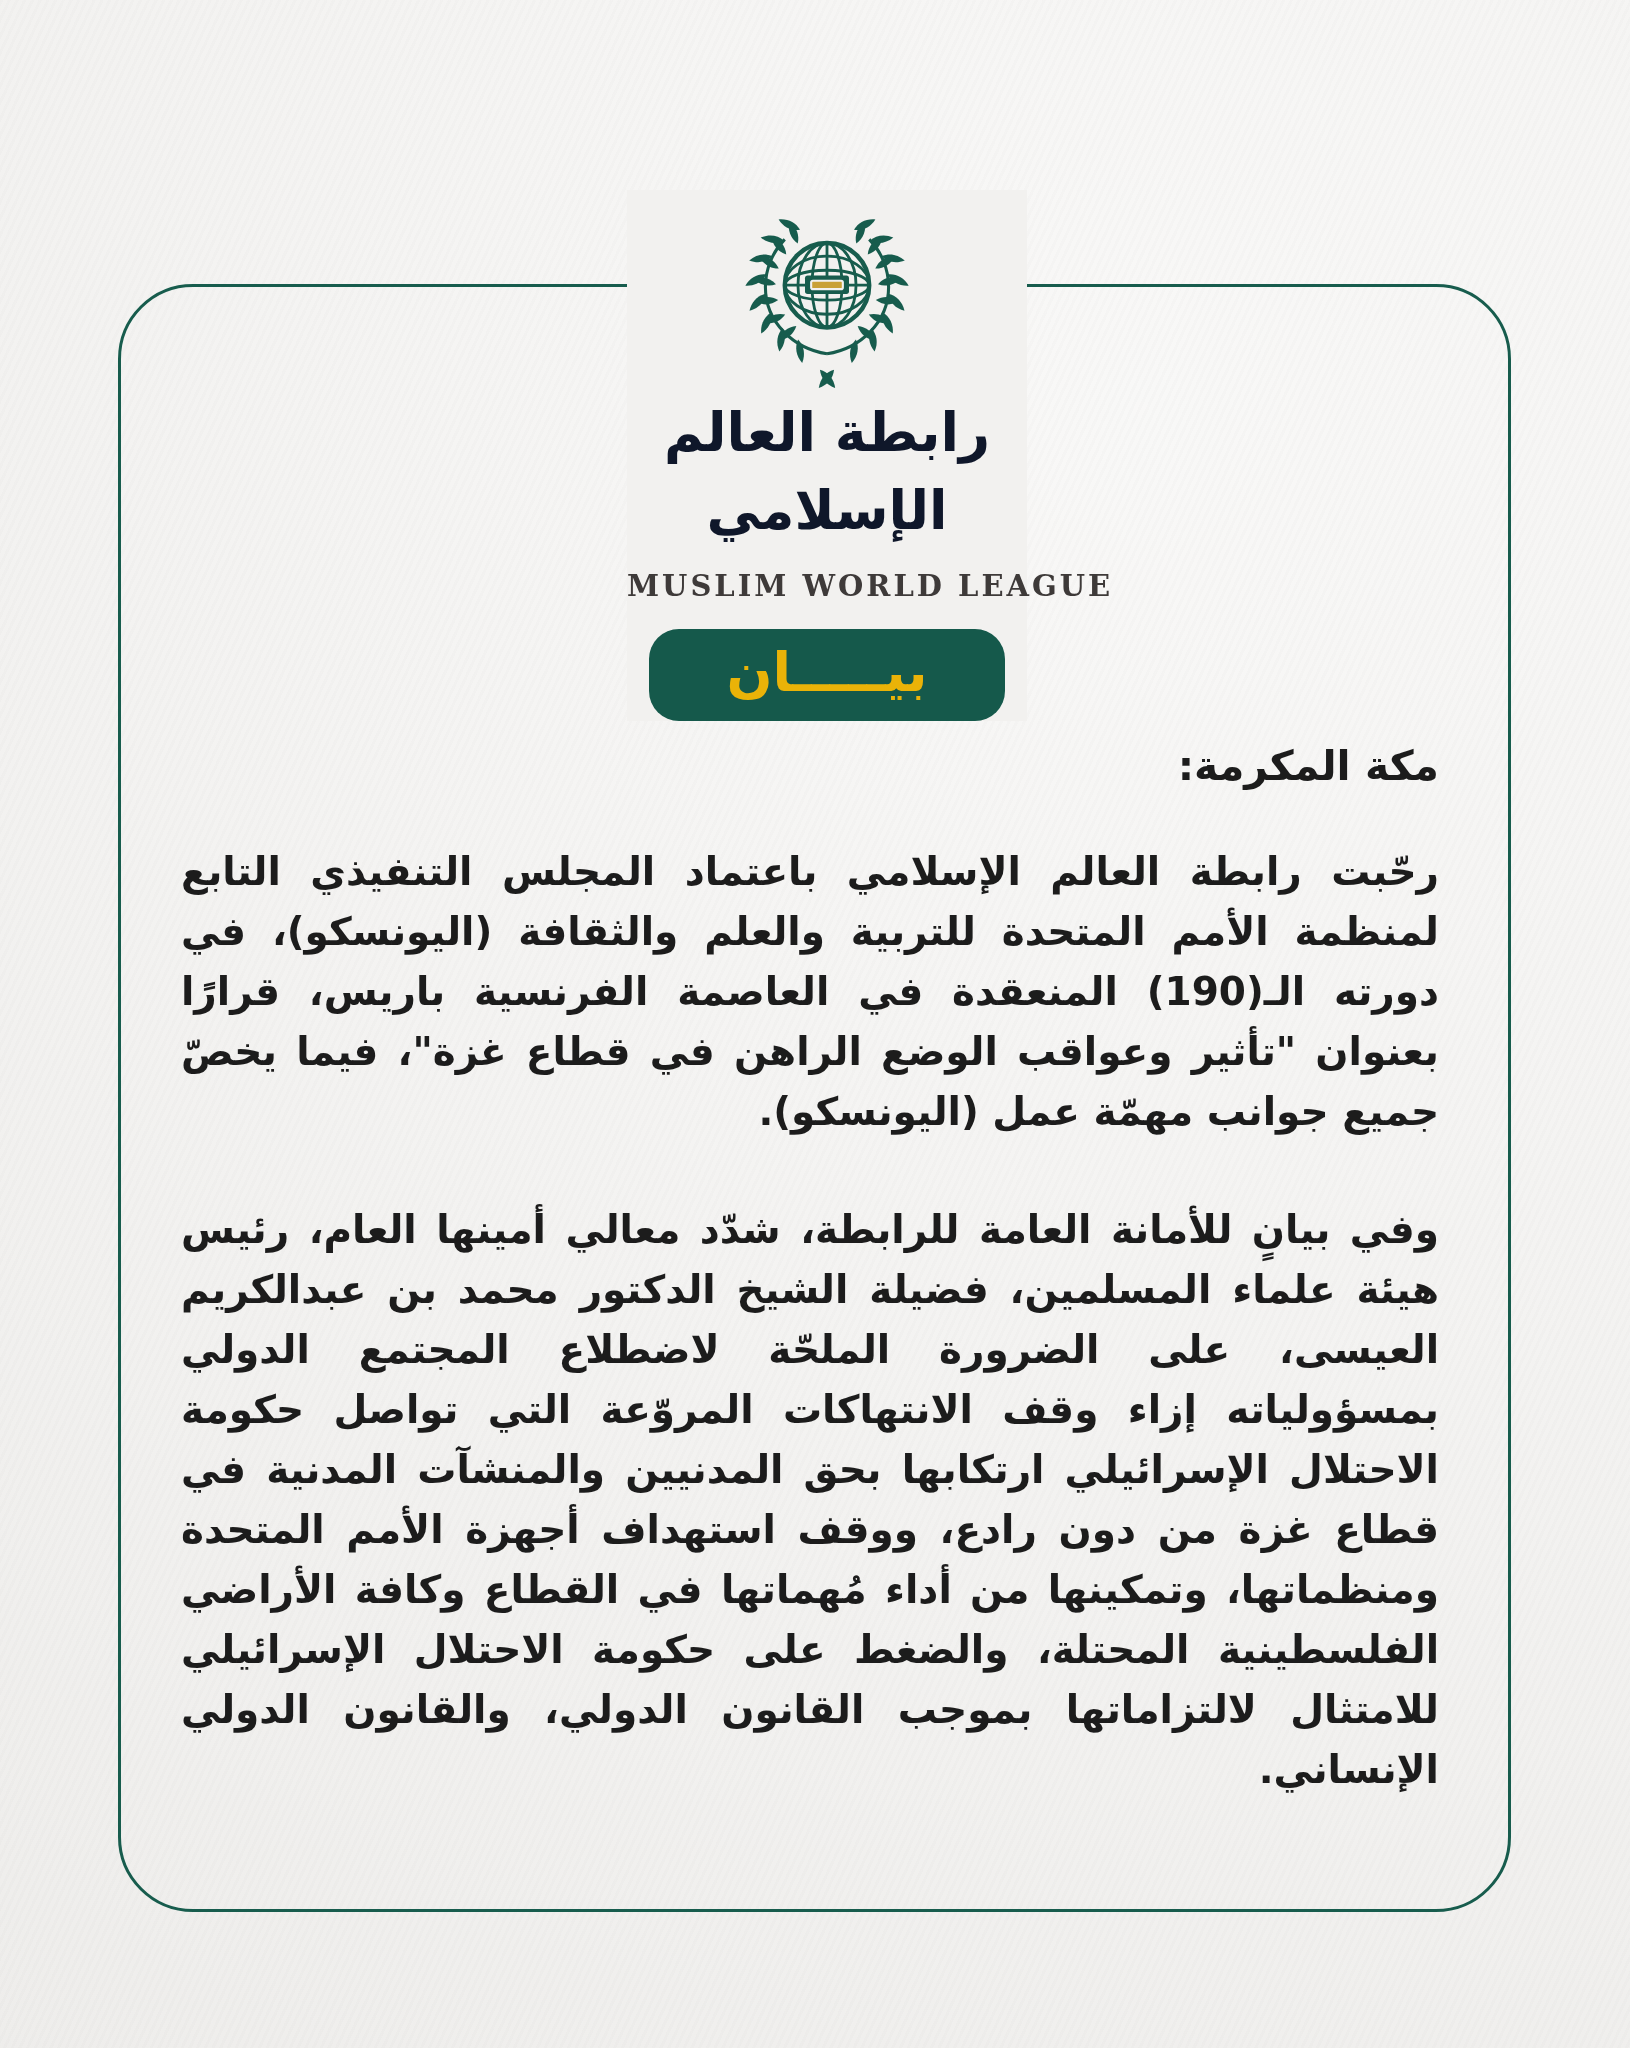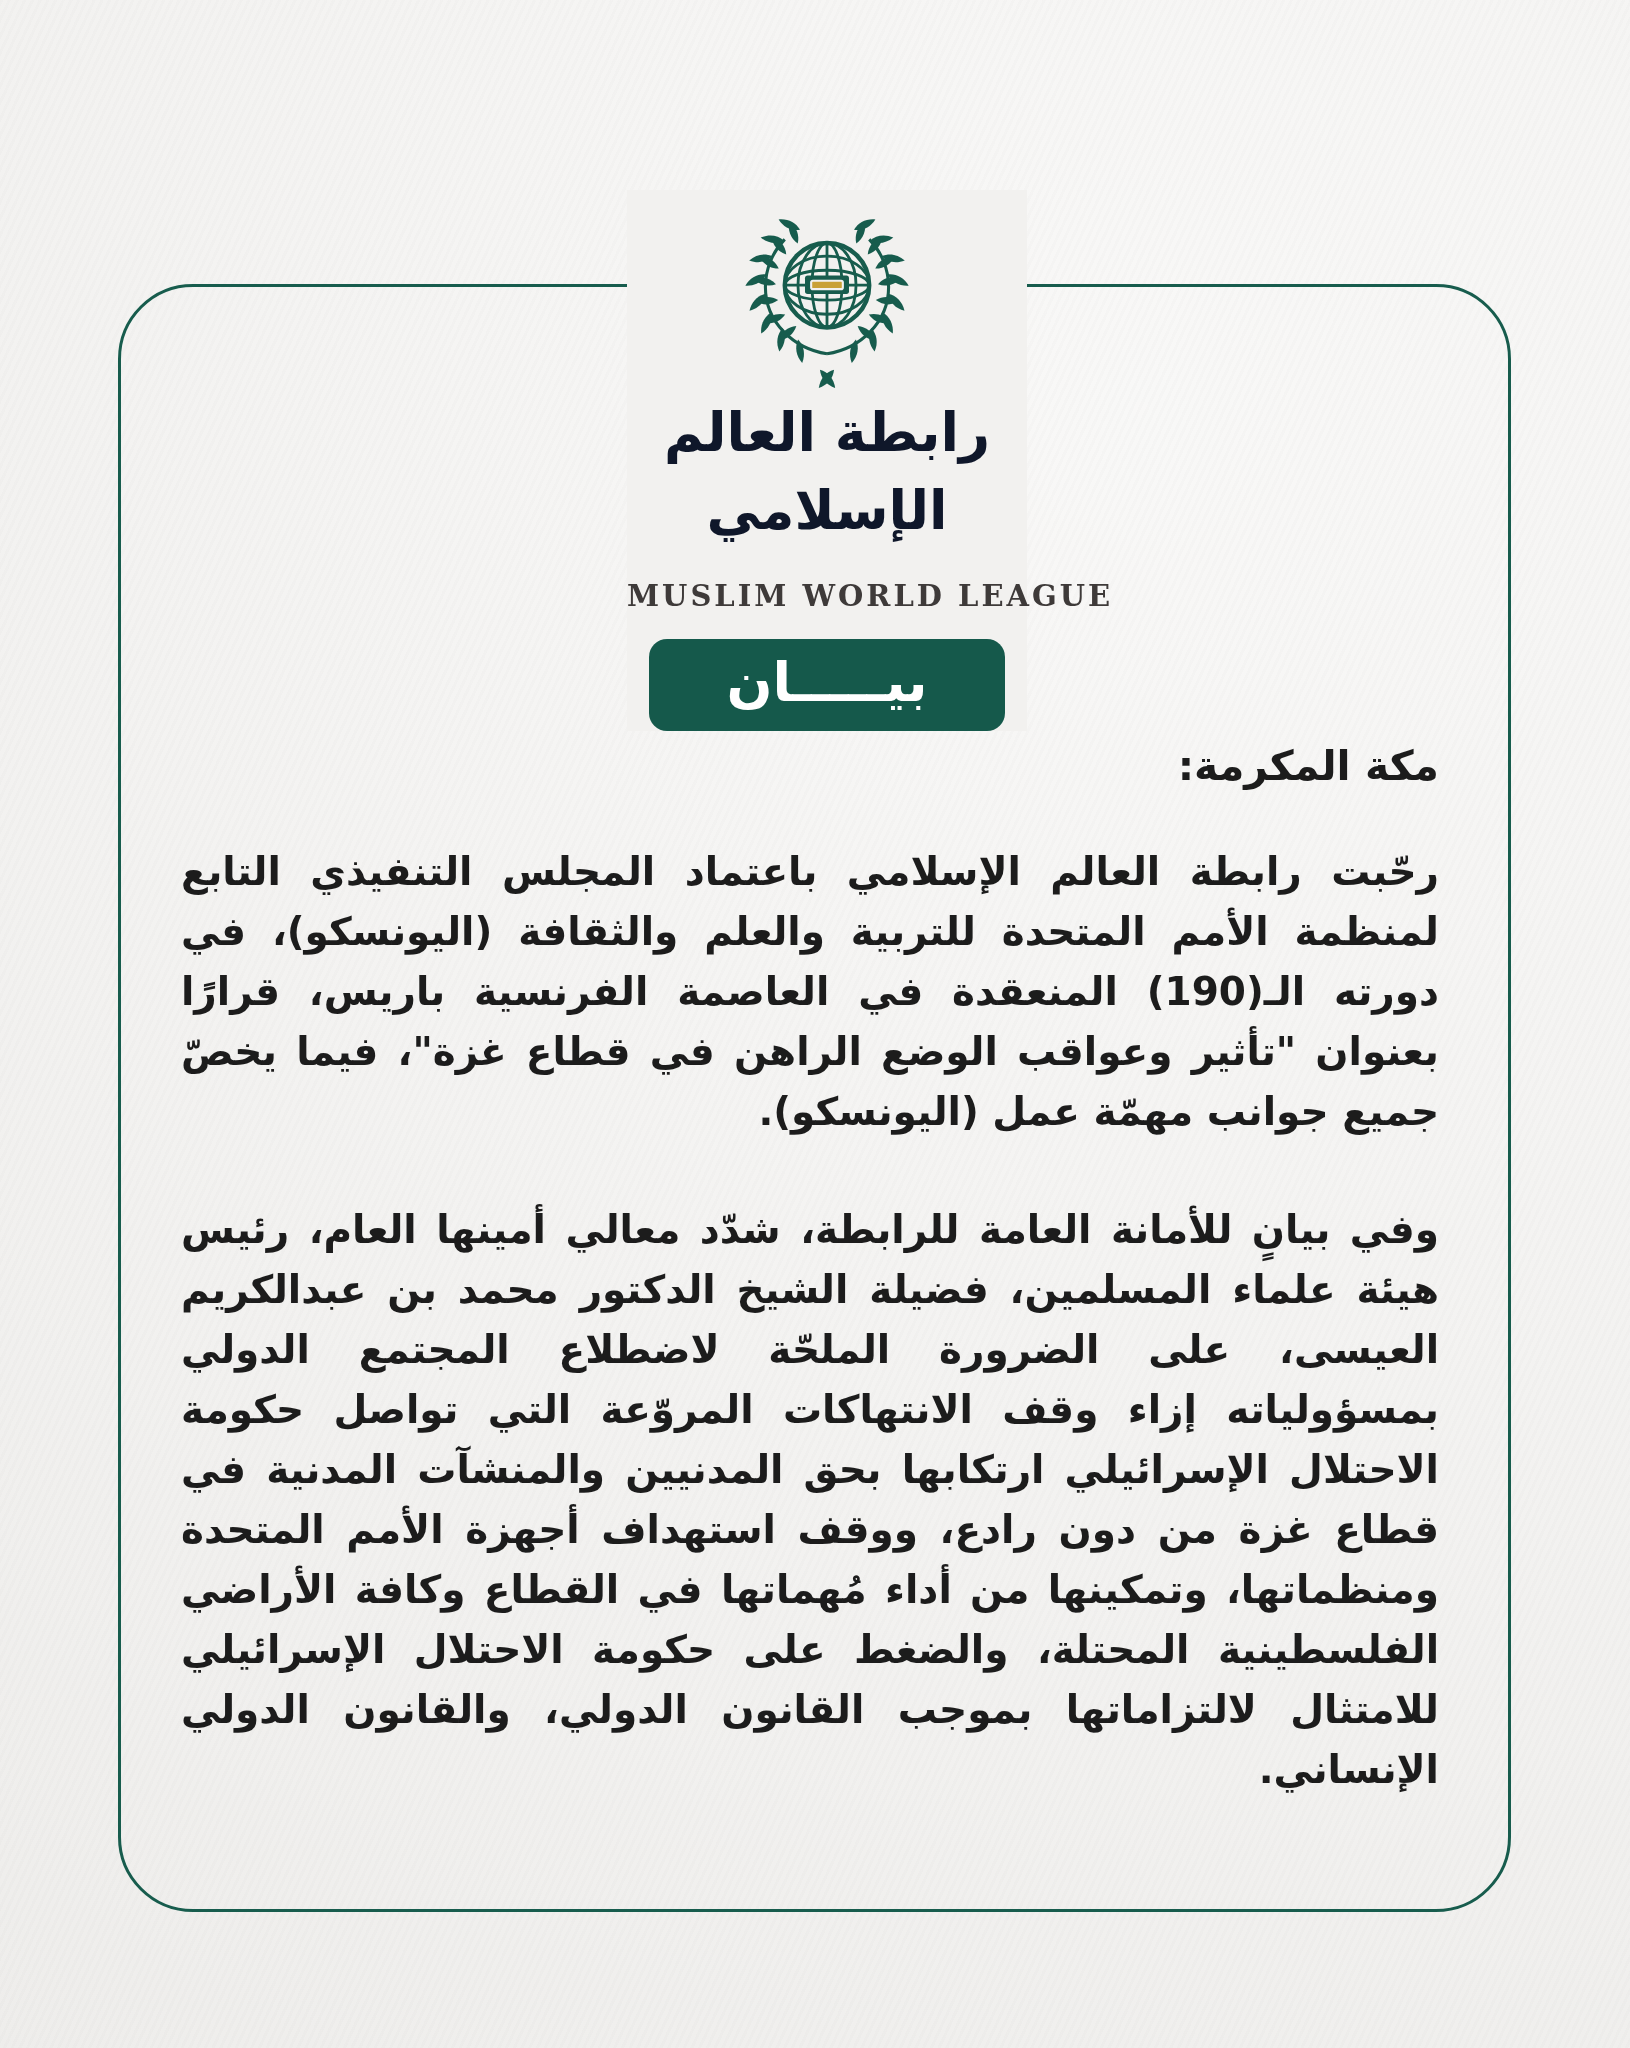--- a/index.html
+++ b/index.html
@@ -28,26 +28,26 @@
   .org-ar{
     direction:rtl;
     font-family:"DejaVu Sans",sans-serif;
     font-size:54px;font-weight:bold;color:#0f172a;
     line-height:1.45;margin-top:2px;
     letter-spacing:-1px;
   }
   .org-en{
     font-family:"DejaVu Serif","Liberation Serif",serif;
     font-size:29px;font-weight:bold;color:#3e3a39;
-    letter-spacing:3px;margin-top:28px;white-space:nowrap;
+    letter-spacing:3px;margin-top:18px;white-space:nowrap;
   }
   .banner{
     width:356px;height:92px;margin:26px auto 0;
-    background:#15594b;border-radius:18px;
-    color:#ffffff;font-size:54px;font-weight:bold;
+    background:#15594b;border-radius:30px;
+    color:#eab308;font-size:54px;font-weight:bold;
     line-height:88px;text-align:center;direction:rtl;
   }
   .body-text{
     position:absolute;left:181px;top:742px;width:1258px;
     direction:rtl;color:#1c1c1c;
   }
   .dateline{
     font-size:41px;font-weight:bold;margin:0 0 52px;
     text-align:right;color:#1c1c1c;
   }

